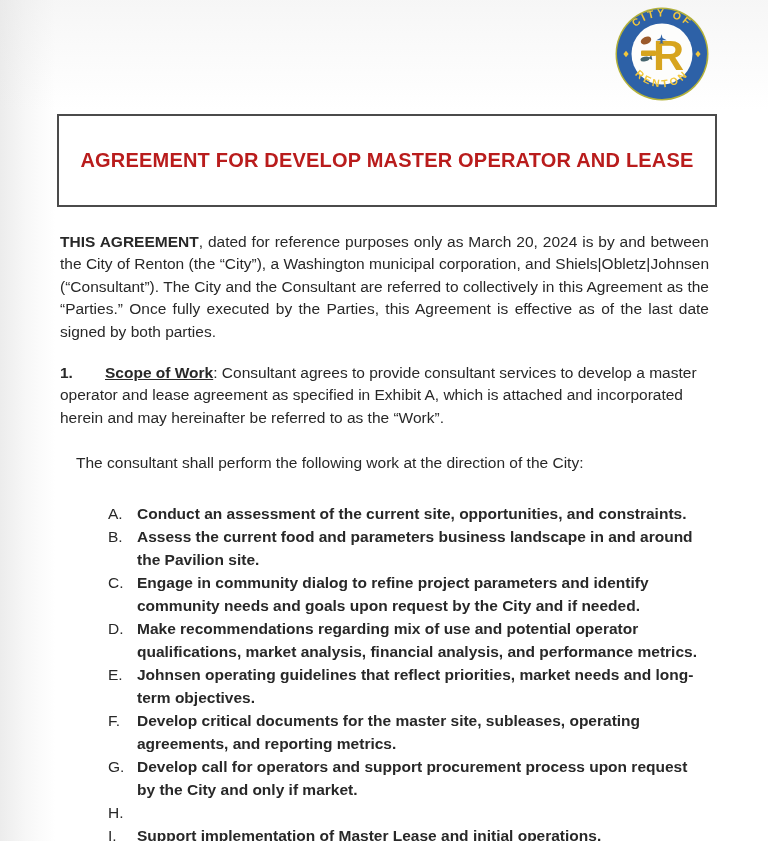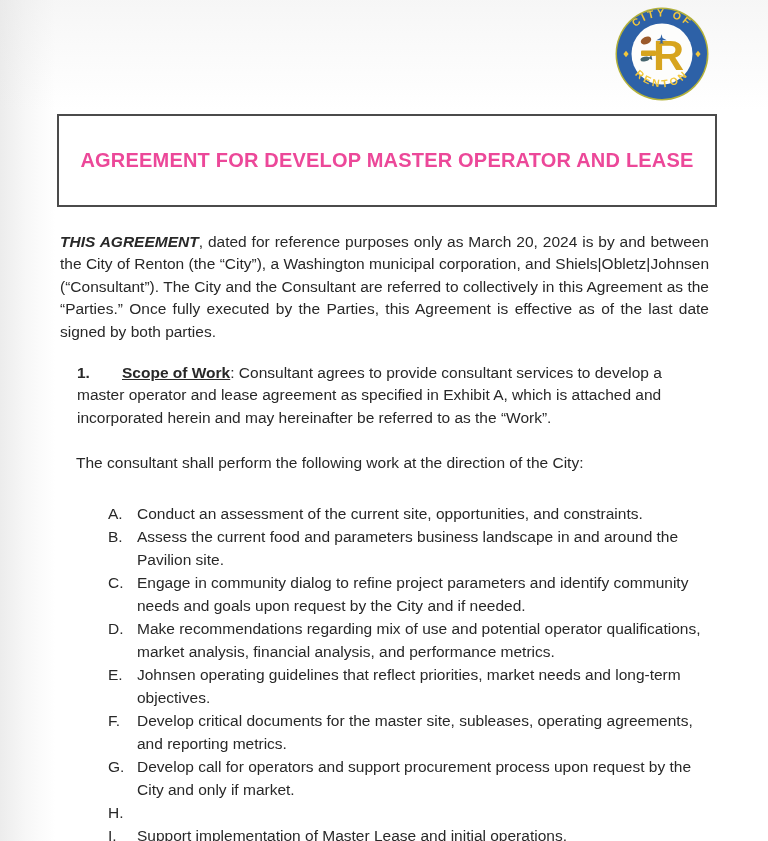--- a/index.html
+++ b/index.html
@@ -18,36 +18,36 @@
     content:"";position:absolute;left:0;top:0;right:0;height:110px;
     background:linear-gradient(180deg,rgba(230,230,230,.35),rgba(255,255,255,0));
     pointer-events:none;
   }
   .logo{position:absolute;top:7px;left:615px;width:94px;height:94px;}
   .title-box{
     position:absolute;left:57px;top:114px;width:656px;height:89px;
     border:2px solid #4b4b4b;background:#fff;
     display:flex;flex-direction:column;justify-content:center;
     text-align:center;font-weight:bold;font-size:20px;line-height:33px;
-    color:#ec4899;letter-spacing:0.2px;
+    color:#b91c1c;letter-spacing:0.2px;
   }
   .body-col{
     position:absolute;left:60px;top:231px;width:649px;
     font-size:15.5px;line-height:22.4px;color:#282828;
   }
   .intro{margin:0 0 19px 0;text-align:justify;}
-  .bold{font-weight:bold;font-style:italic;}
-  .section{margin:0 0 23px 17px;}
+  .bold{font-weight:bold;}
+  .section{margin:0 0 23px 0;}
   .sec-num{display:inline-block;width:45px;font-weight:bold;}
   .sec-head{font-weight:bold;text-decoration:underline;}
   .work-intro{margin:0 0 27px 16px;}
   .work-list{padding-left:48px;}
   .work-item{display:flex;line-height:23px;}
   .wl-label{flex:none;width:29px;}
-  .wl-text{flex:none;max-width:568px;}
+  .wl-text{flex:none;max-width:568px;font-weight:bold;}
 </style>
 </head>
 <body>
 
 <div class="page">
 
   <div class="logo">
     <svg width="94" height="94" viewBox="0 0 94 94">
       <circle cx="47" cy="47" r="46.5" fill="#b4b23a"></circle>
       <circle cx="47" cy="47" r="45" fill="#2d61a7"></circle>

